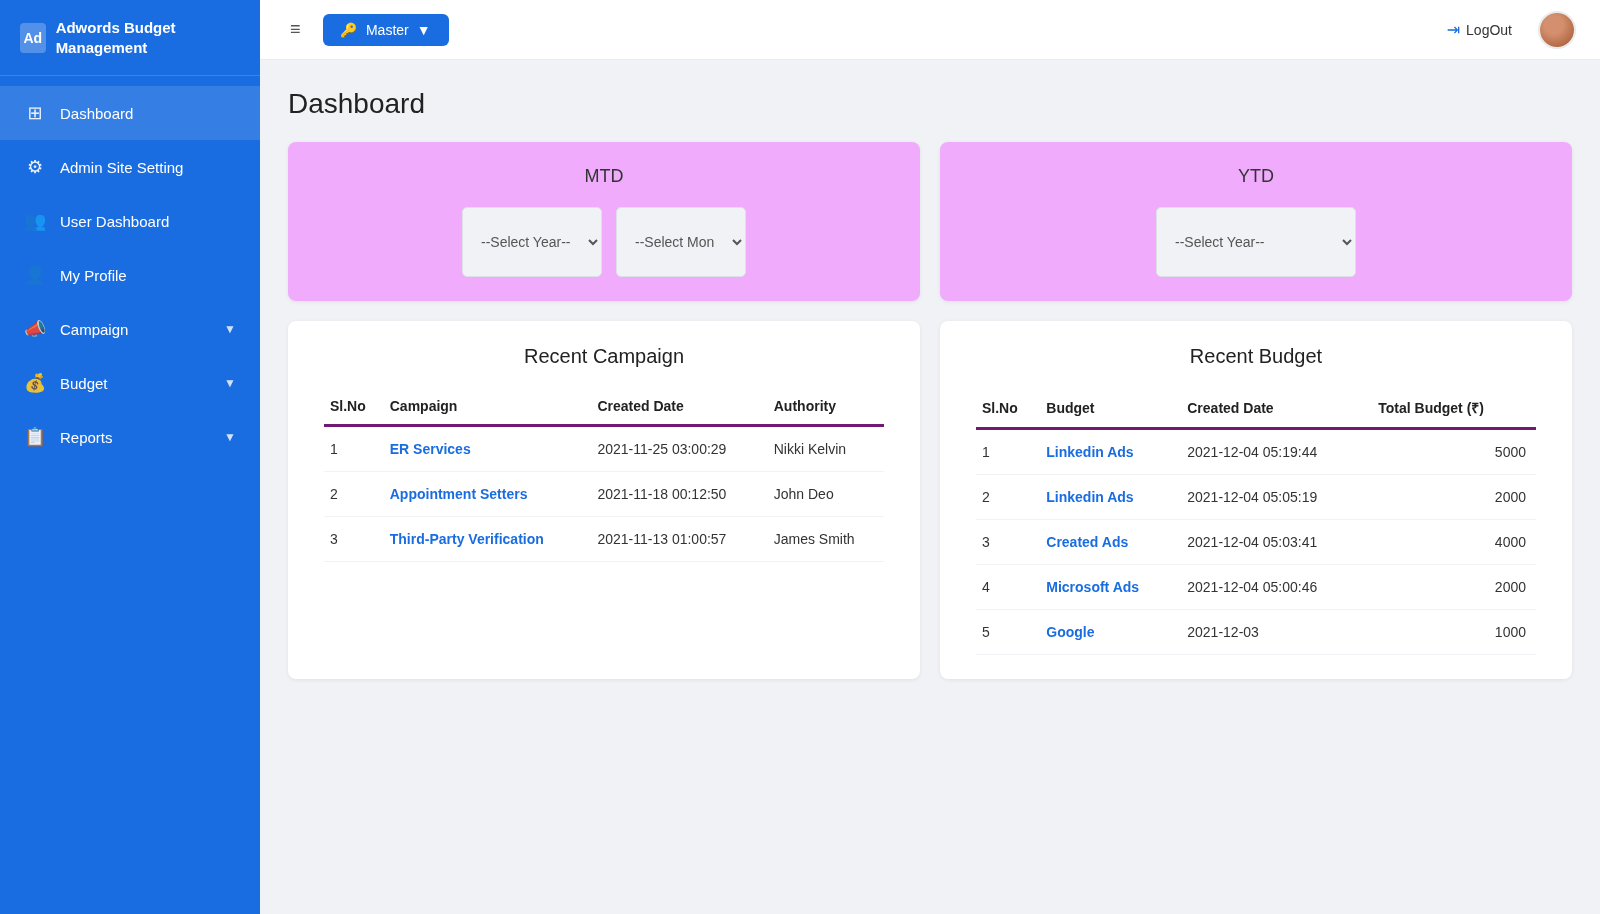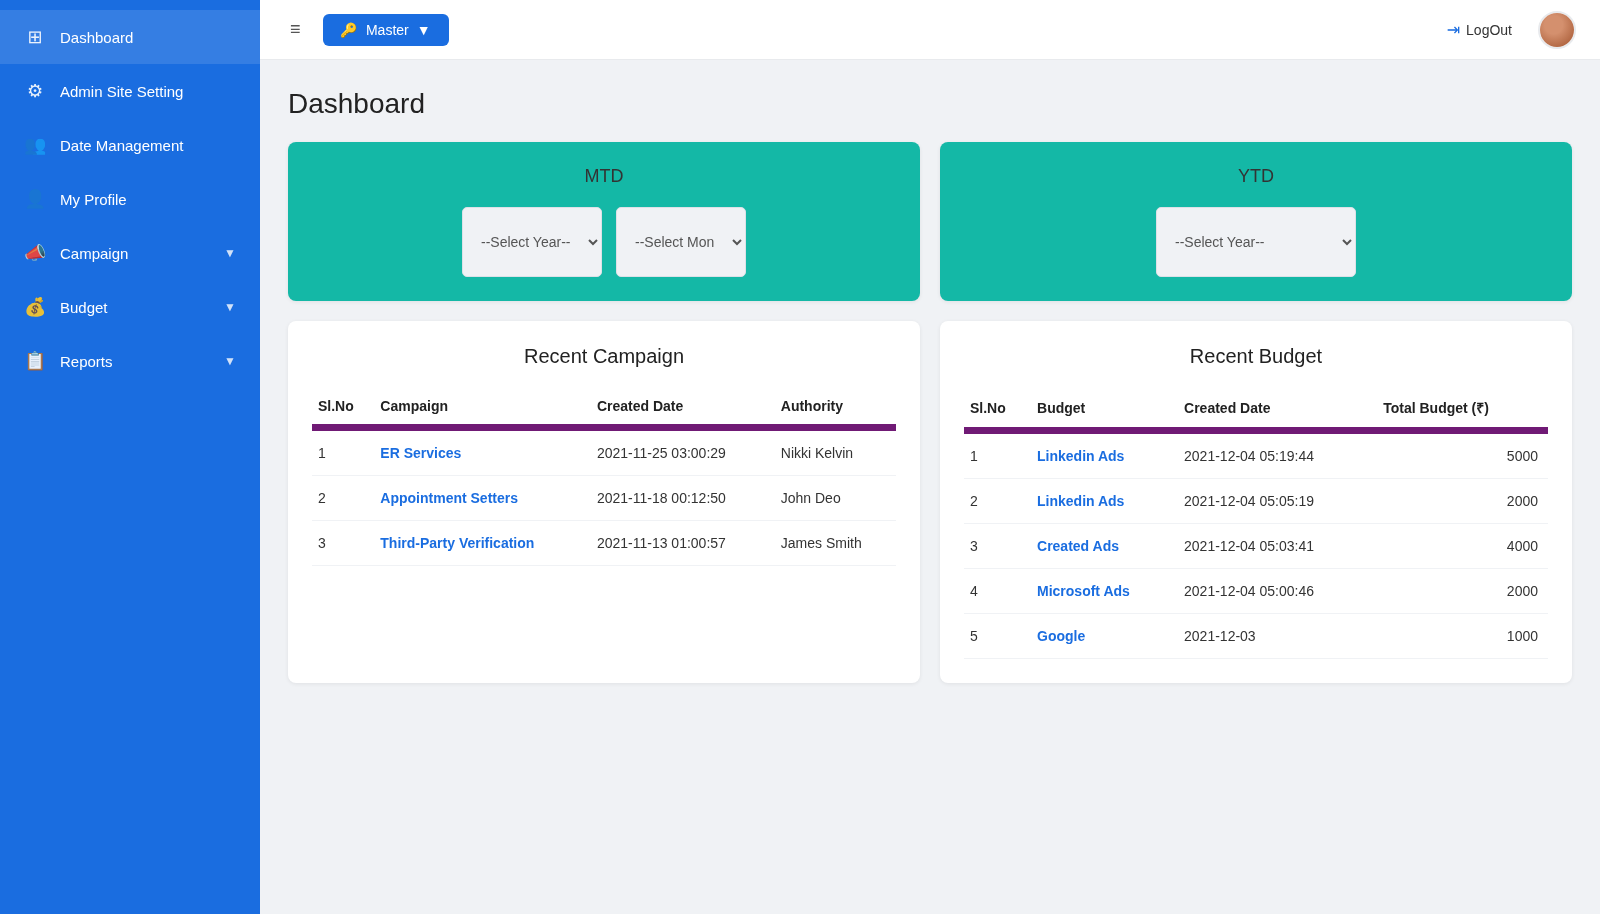--- a/index.html
+++ b/index.html
@@ -124,21 +124,21 @@
 
     
     .cards-row {
       display: grid;
       grid-template-columns: 1fr 1fr;
       gap: 20px;
       margin-bottom: 20px;
     }
 
     .card {
-      background: #14b8a6;
+      background: #f0abfc;
       border-radius: 8px;
       padding: 24px 28px;
       box-shadow: 0 1px 4px rgba(0,0,0,0.07);
     }
     .card-title {
       text-align: center;
       font-size: 18px;
       font-weight: 500;
       color: #333;
       margin-bottom: 20px;
@@ -161,72 +161,78 @@
     
     .tables-row {
       display: grid;
       grid-template-columns: 1fr 1fr;
       gap: 20px;
     }
 
     .table-card {
       background: white;
       border-radius: 8px;
-      padding: 24px 24px;
+      padding: 24px 36px;
       box-shadow: 0 1px 4px rgba(0,0,0,0.07);
     }
     .table-card-title {
       text-align: center;
       font-size: 20px;
       font-weight: 500;
       color: #222;
       margin-bottom: 20px;
     }
     table {
       width: 100%;
       border-collapse: collapse;
     }
     th {
       text-align: left;
       font-size: 14px;
       font-weight: 600;
       color: #222;
       padding: 10px 6px;
-      border-bottom: 7px solid #701a75;
+      border-bottom: 3px solid #701a75;
     }
     td {
       padding: 14px 6px;
       font-size: 14px;
       color: #333;
       vertical-align: top;
       border-bottom: 1px solid #f0f2f5;
     }
     td.link-cell { color: #1a6de0; cursor: pointer; font-weight: bold; }
     td.num-cell { text-align: right; padding-right: 10px; }
     th.num-header { text-align: left; padding-right: 10px; }
   </style>
 </head>
 <body>
 
 <nav class="sidebar">
+  <div class="sidebar-logo">
+    <div class="sidebar-logo-icon">
+      <span>Ad</span>
+    </div>
+    <div class="sidebar-logo-text">Adwords Budget Management</div>
+  </div>
   <nav class="sidebar-nav">
 
     <div class="sidebar-item active">
       <span class="sidebar-item-icon">⊞</span>
       <span class="sidebar-item-label">Dashboard</span>
     </div>
 
     <div class="sidebar-item">
       <span class="sidebar-item-icon">⚙</span>
       <span class="sidebar-item-label">Admin Site Setting</span>
     </div>
 
     <div class="sidebar-item">
       <span class="sidebar-item-icon">👥</span>
-      <span class="sidebar-item-label">Date Management</span>
+      <span class="sidebar-item-label">User Dashboard</span>
     </div>
 
     <div class="sidebar-item">
       <span class="sidebar-item-icon">👤</span>
       <span class="sidebar-item-label">My Profile</span>
     </div>
 
     <div class="sidebar-item">
       <span class="sidebar-item-icon">📣</span>
       <span class="sidebar-item-label">Campaign</span>

